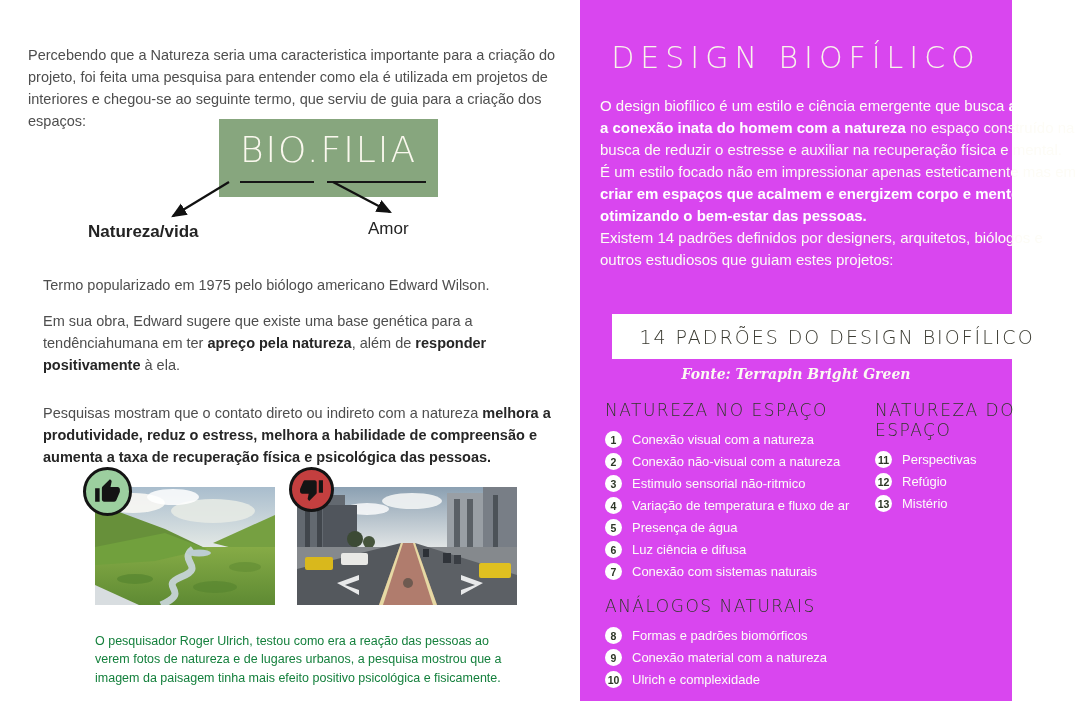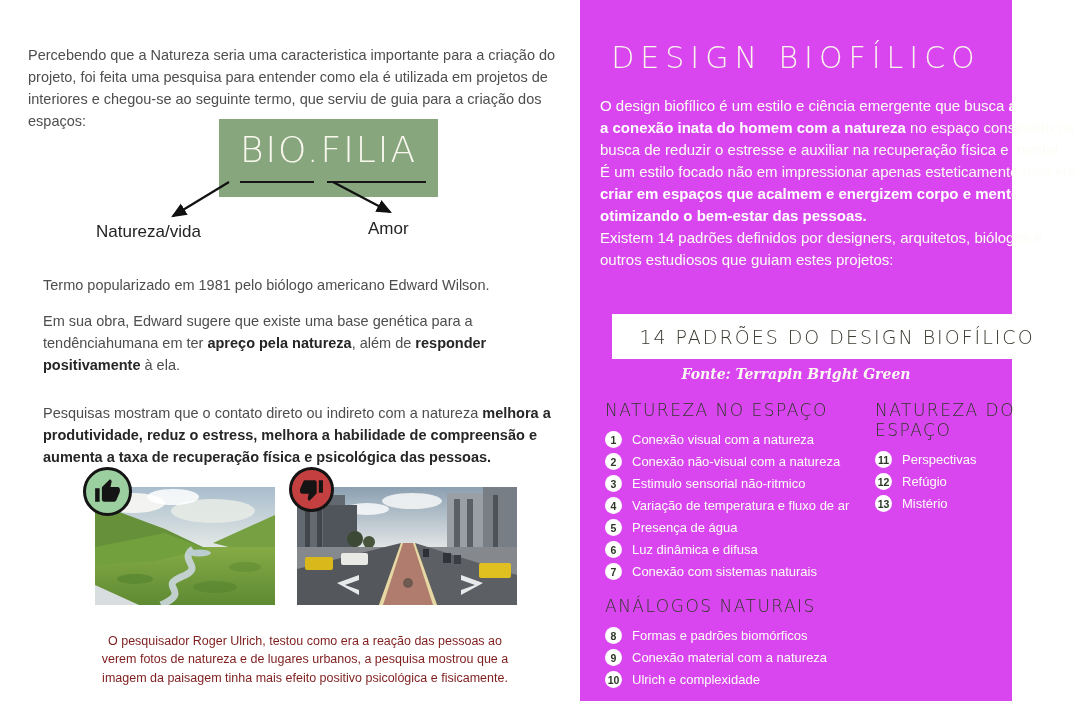--- a/index.html
+++ b/index.html
@@ -23,38 +23,38 @@
     position:absolute;left:0;top:10px;width:100%;text-align:center;
     color:#faf8ee;font-size:36px;font-weight:300;letter-spacing:2px;
     font-family:"DejaVu Sans","Liberation Sans",sans-serif;
   }
   .u-line{position:absolute;top:62px;height:2px;background:#161616;}
   .u-bio{left:21px;width:74px;}
   .u-filia{left:108px;width:99px;}
 
   .arrow-layer{left:150px;top:176px;width:260px;height:48px;}
   .term-label{color:#232323;font-size:17px;}
-  .lbl-natureza{left:96px;top:222px;}
+  .lbl-natureza{left:88px;top:222px;font-weight:bold;}
   .lbl-amor{left:368px;top:219px;}
 
   .p-termo{left:43px;top:259px;width:520px;}
   .p-obra{left:43px;top:295px;width:500px;}
   .p-pesquisas{left:43px;top:387px;width:530px;}
 
   .photo{border:0;display:block;}
   .nature-photo{left:95px;top:487px;width:180px;height:118px;}
   .urban-photo{left:297px;top:487px;width:220px;height:118px;}
   .thumb-badge{
     border-radius:50%;border:3px solid #141414;box-sizing:border-box;
     display:flex;align-items:center;justify-content:center;z-index:3;
   }
   .thumb-up-badge{left:83px;top:467px;width:49px;height:49px;background:#9ccf9f;}
   .thumb-down-badge{left:289px;top:467px;width:45px;height:45px;background:#c43f3f;}
 
-  .caption{left:95px;top:619px;width:420px;font-size:12.5px;line-height:18.5px;color:#7f1d1d;text-align:center;}
+  .caption{left:95px;top:619px;width:420px;font-size:12.5px;line-height:18.5px;color:#15803d;}
 
   
   .right-page{left:580px;top:0;width:432px;height:701px;background:#d946ef;color:#fdfcf6;}
   .page-title{
     left:0;top:40px;width:100%;text-align:center;
     font-family:"DejaVu Sans","Liberation Sans",sans-serif;
     font-weight:200;font-size:30px;letter-spacing:6px;color:#f8f5ea;
   }
   .right-body{left:20px;top:95px;width:478px;font-size:15px;line-height:22px;color:#fdfcf6;}
   .right-body p{margin:0;}
@@ -110,21 +110,21 @@
         <path d="M0,0 L7,3 L0,6 Z" fill="#111"></path>
       </marker>
     </defs>
     <line x1="79" y1="6" x2="23" y2="40" stroke="#111" stroke-width="2.2" marker-end="url(#ah)"></line>
     <line x1="183" y1="6" x2="240" y2="36" stroke="#111" stroke-width="2.2" marker-end="url(#ah)"></line>
   </svg>
 
   <div class="abs term-label lbl-natureza">Natureza/vida</div>
   <div class="abs term-label lbl-amor">Amor</div>
 
-  <p class="abs body-text p-termo">Termo popularizado em 1981 pelo biólogo americano Edward Wilson.</p>
+  <p class="abs body-text p-termo">Termo popularizado em 1975 pelo biólogo americano Edward Wilson.</p>
   <p class="abs body-text p-obra"><span>Em sua obra, Edward sugere que existe uma base genética para a tendênciahumana em ter </span><span class="seg-b">apreço pela natureza</span><span>, além de </span><span class="seg-b">responder positivamente</span><span> à ela.</span></p>
   <p class="abs body-text p-pesquisas"><span>Pesquisas mostram que o contato direto ou indireto com a natureza </span><span class="seg-b">melhora a produtividade, reduz o estress, melhora a habilidade de compreensão e aumenta a taxa de recuperação física e psicológica das pessoas.</span></p>
 
   <svg class="abs photo nature-photo" viewBox="0 0 180 118" preserveAspectRatio="none">
     <defs>
       <linearGradient id="sky1" x1="0" y1="0" x2="0" y2="1">
         <stop offset="0" stop-color="#a9bdcd"></stop>
           <stop offset="1" stop-color="#ecefe9"></stop>
       </linearGradient>
       <linearGradient id="grass1" x1="0" y1="0" x2="0" y2="1">
@@ -234,21 +234,21 @@
         <div class="pat-item">
           <span class="badge">4</span>
           <span class="pat-label">Variação de temperatura e fluxo de ar</span>
         </div>
         <div class="pat-item">
           <span class="badge">5</span>
           <span class="pat-label">Presença de água</span>
         </div>
         <div class="pat-item">
           <span class="badge">6</span>
-          <span class="pat-label">Luz dinâmica e difusa</span>
+          <span class="pat-label">Luz ciência e difusa</span>
         </div>
         <div class="pat-item">
           <span class="badge">7</span>
           <span class="pat-label">Conexão com sistemas naturais</span>
         </div>
       </div>
 
     <h3 class="sec-header sec-gap">ANÁLOGOS NATURAIS</h3>
     <div>
         <div class="pat-item">

